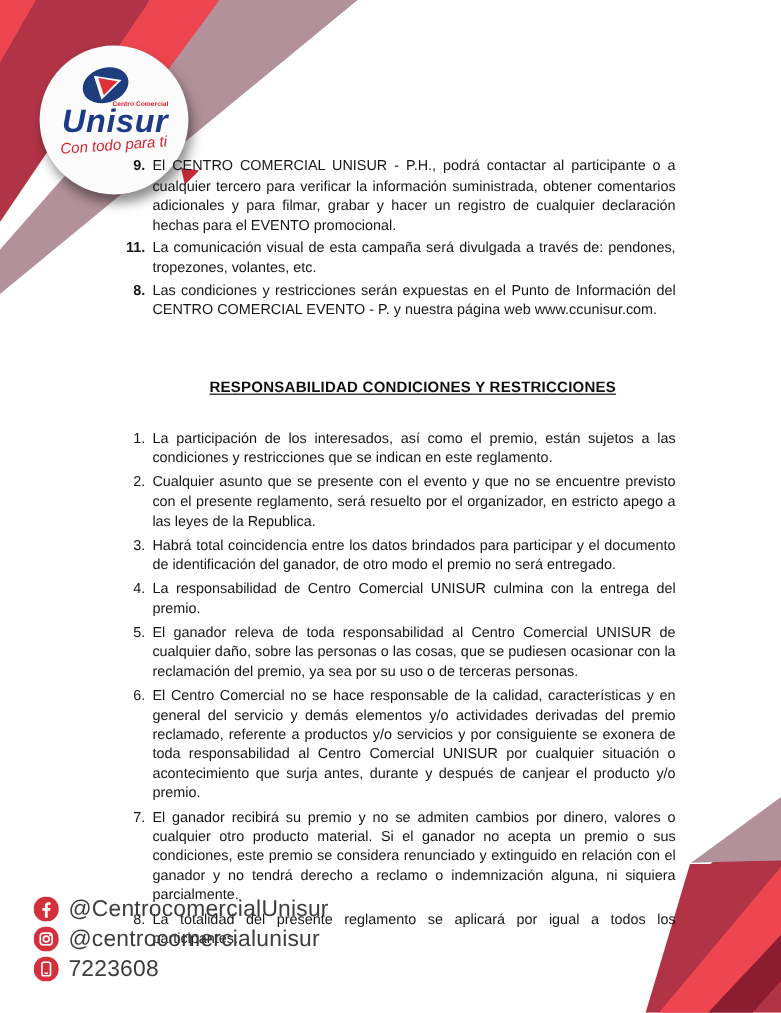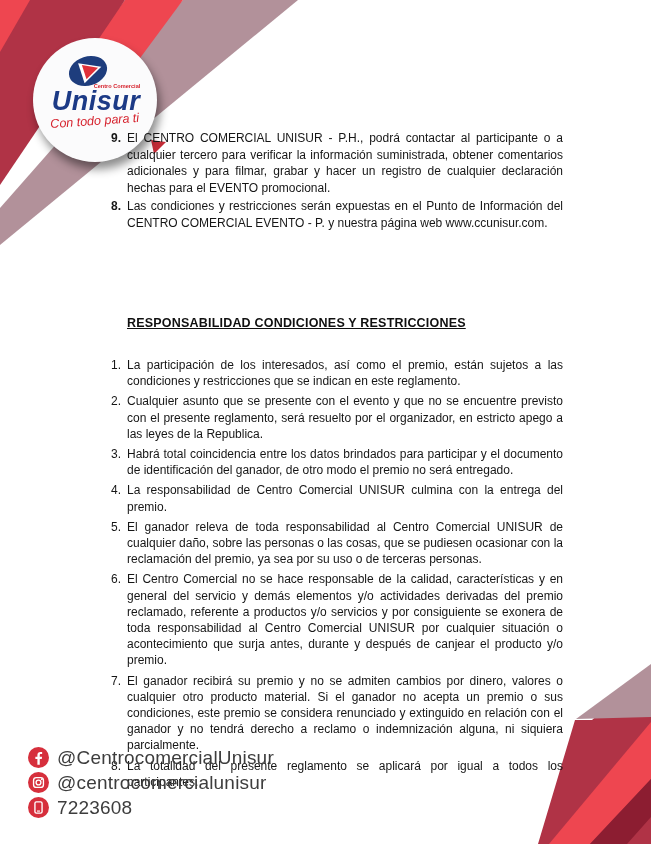--- a/index.html
+++ b/index.html
@@ -16,21 +16,21 @@
   #list-main .item{margin-bottom:4px;}
   .num{flex:none;width:24px;text-align:right;padding-right:6px;font-size:12px;}
   #list-top .num{font-weight:bold;line-height:16.6px;}
   #list-main .num{line-height:16.2px;}
   .txt{flex:1;text-align:justify;font-size:12px;color:#161616;}
   #list-top .txt{line-height:16.6px;}
   #list-main .txt{line-height:16.2px;}
   .txt .b{font-weight:normal;}
   .indent-first{text-indent:36px;}
 
-  .heading{position:absolute;left:127px;top:316px;width:434px;
+  .heading{position:absolute;left:127px;top:316px;width:434px;text-align:center;
            font-size:12.5px;font-weight:bold;text-decoration:underline;letter-spacing:.2px;color:#101010;}
 
   .footer{position:absolute;left:28px;top:745px;width:420px;}
   .footer-row{display:flex;align-items:center;height:25px;}
   .footer-row .ficon{flex:none;width:21px;height:21px;margin-right:8px;}
   .footer-row .ftext{font-size:19px;color:#3d3d3d;letter-spacing:.2px;white-space:nowrap;}
 </style>
 </head>
 <body>
 
@@ -61,20 +61,24 @@
     <text x="117" y="76" text-anchor="middle" font-size="5.6" font-weight="bold" fill="#d6232e">Centro Comercial</text>
     <text x="96" y="98" text-anchor="middle" font-size="27" font-weight="bold" font-style="italic" letter-spacing="0.5" fill="#1c3a86">Unisur</text>
     <text x="95" y="113" text-anchor="middle" font-size="12.5" font-style="italic" fill="#d6232e" transform="rotate(-4 95 113)">Con todo para ti</text>
   </svg>
 </div>
 
 <div class="list" id="list-top">
     <div class="item">
       <div class="num">9.</div>
       <div class="txt"><span>El </span><span class="b">CENTRO COMERCIAL UNISUR - P.H.,</span><span> podrá contactar al participante o a cualquier tercero para verificar la información suministrada, obtener comentarios adicionales y para filmar, grabar y hacer un registro de cualquier declaración hechas para el EVENTO promocional.</span></div>
+    </div>
+    <div class="item">
+      <div class="num">11.</div>
+      <div class="txt"><span>La comunicación visual de esta campaña será divulgada a través de: pendones, tropezones, volantes, etc.</span></div>
     </div>
     <div class="item">
       <div class="num">8.</div>
       <div class="txt"><span>Las condiciones y restricciones serán expuestas en el Punto de Información del </span><span class="b">CENTRO COMERCIAL EVENTO - P.</span><span> y nuestra página web </span><span class="b">www.ccunisur.com.</span></div>
     </div>
   </div>
 
 <div class="heading">RESPONSABILIDAD CONDICIONES Y RESTRICCIONES</div>
 
 <div class="list" id="list-main">

